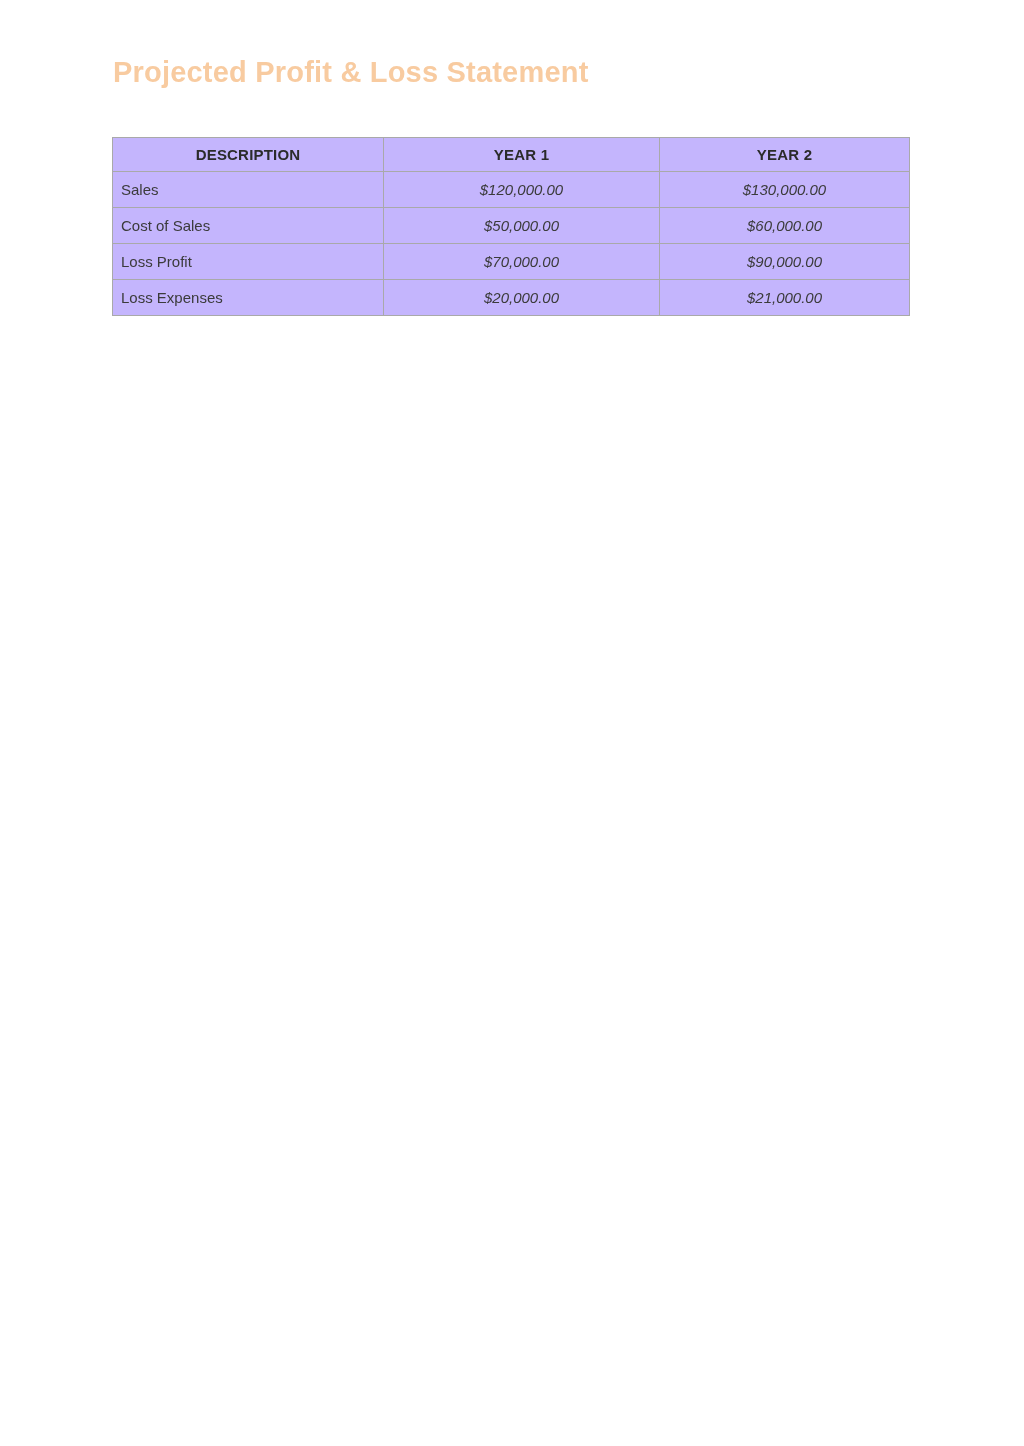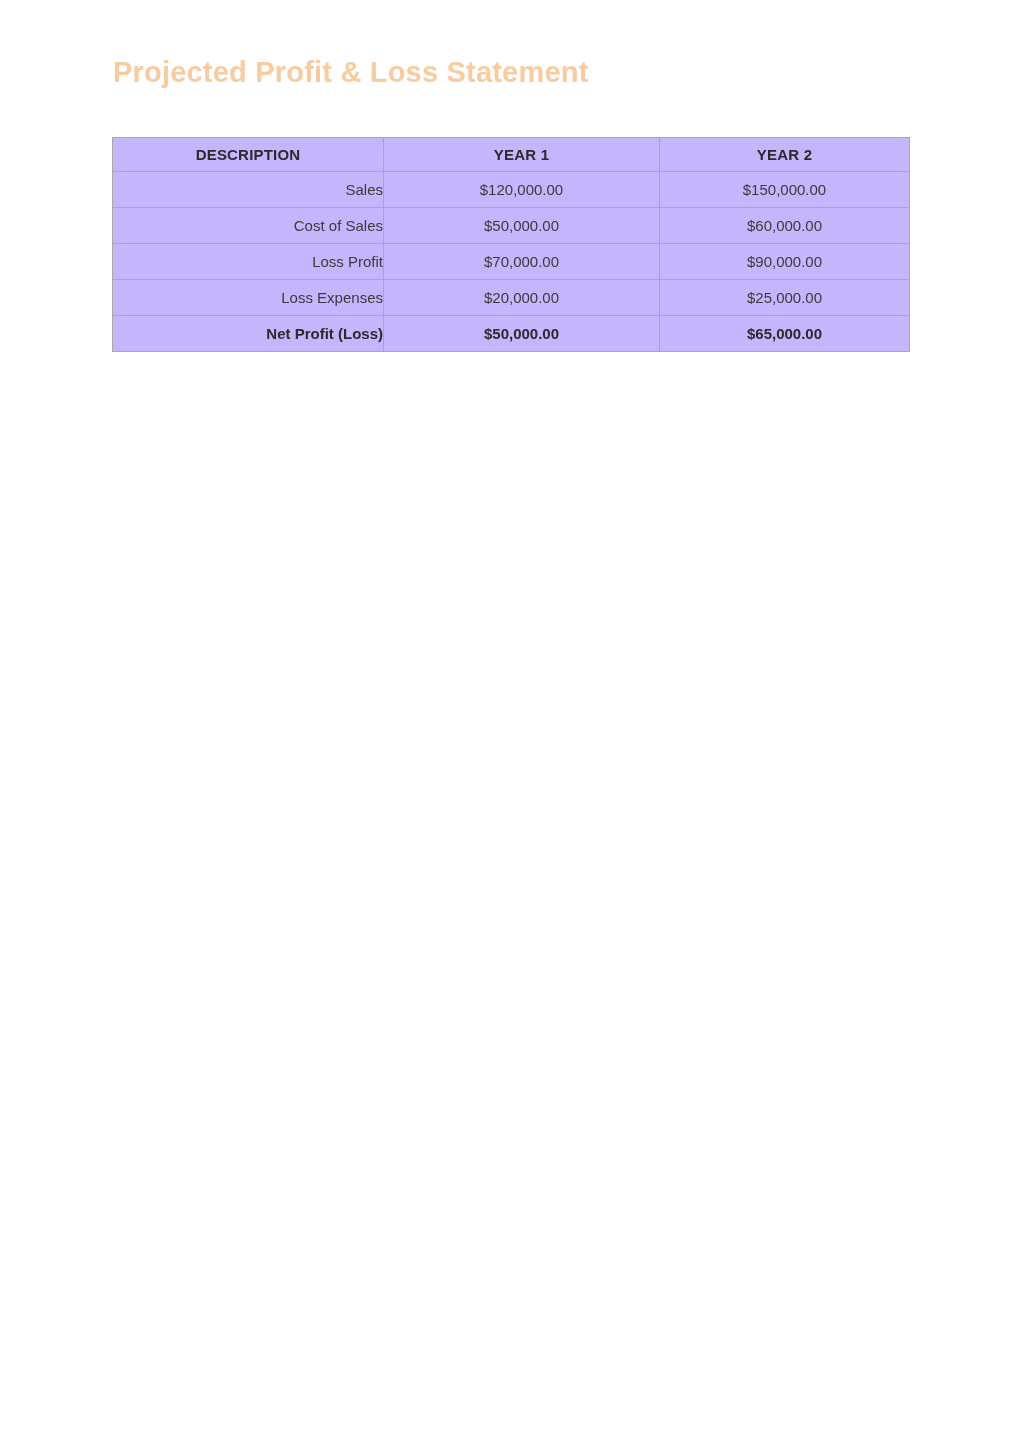--- a/index.html
+++ b/index.html
@@ -54,25 +54,26 @@
     height: 34px;
     font-weight: bold;
     text-align: center;
     color: var(--header-text-color);
     letter-spacing: 0.2px;
   }
   table.pnl-table td {
     height: 36px;
   }
   td.desc-cell {
-    text-align: right;
+    text-align: left;
     padding-left: 8px;
   }
   td.money-cell {
     text-align: center;
+    font-style: italic;
   }
   tr.total-row td {
     font-weight: bold;
     color: var(--header-text-color);
   }
 </style>
 </head>
 <body>
 
 <div class="page">
@@ -89,38 +90,33 @@
       <tr>
         <th>DESCRIPTION</th>
         <th>YEAR 1</th>
         <th>YEAR 2</th>
       </tr>
     </thead>
     <tbody>
       <tr>
         <td class="desc-cell">Sales</td>
         <td class="money-cell">$120,000.00</td>
-        <td class="money-cell">$150,000.00</td>
+        <td class="money-cell">$130,000.00</td>
       </tr>
       <tr>
         <td class="desc-cell">Cost of Sales</td>
         <td class="money-cell">$50,000.00</td>
         <td class="money-cell">$60,000.00</td>
       </tr>
       <tr>
         <td class="desc-cell">Loss Profit</td>
         <td class="money-cell">$70,000.00</td>
         <td class="money-cell">$90,000.00</td>
       </tr>
       <tr>
         <td class="desc-cell">Loss Expenses</td>
         <td class="money-cell">$20,000.00</td>
-        <td class="money-cell">$25,000.00</td>
-      </tr>
-      <tr class="total-row">
-        <td class="desc-cell">Net Profit (Loss)</td>
-        <td class="money-cell">$50,000.00</td>
-        <td class="money-cell">$65,000.00</td>
+        <td class="money-cell">$21,000.00</td>
       </tr>
     </tbody>
   </table>
 
 </div>
 
 </body></html>

